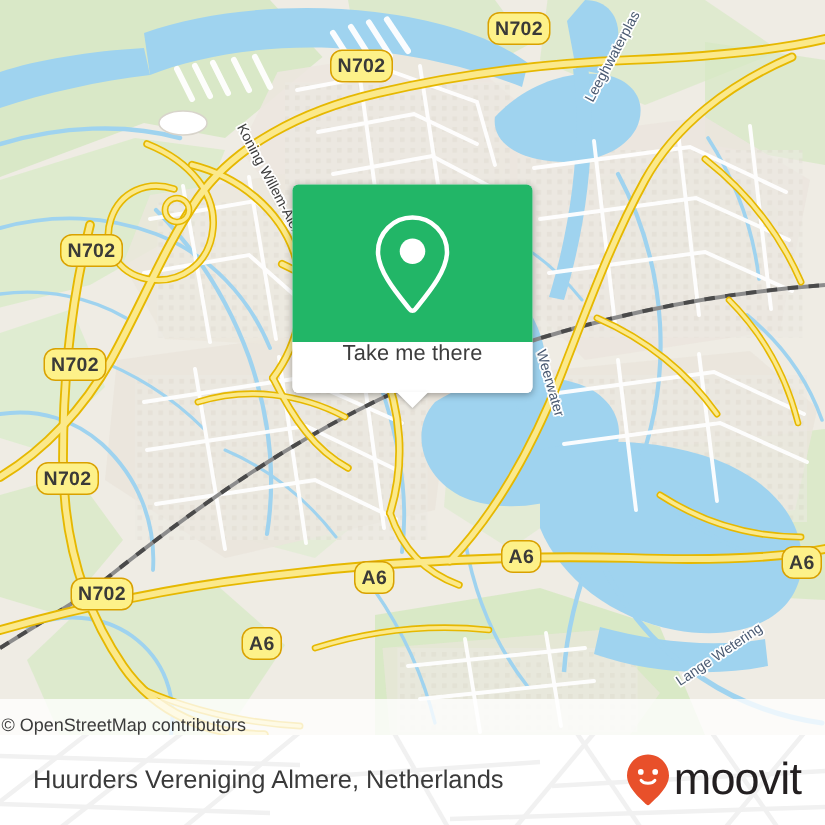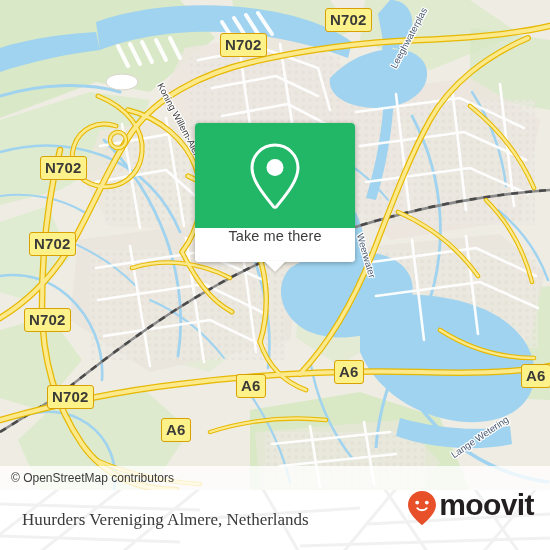--- a/index.html
+++ b/index.html
@@ -24,23 +24,23 @@
     overflow: hidden;
     background: #eceae3;
   }
   #map-canvas { position: absolute; left: 0; top: 0; }
 
   
   .shield {
     position: absolute;
     background: #fdf189;
     border: 1.3px solid #d9a100;
-    border-radius: 3px;
+    border-radius: 8px;
     color: #3a3a38;
-    font-size: 15px;
+    font-size: 13px;
     font-weight: bold;
     line-height: 1;
     padding: 3px 4px 3.5px 4px;
     letter-spacing: 0.2px;
     white-space: nowrap;
     font-family: "Liberation Sans", sans-serif;
   }
 
   
   .maplabel {
@@ -104,22 +104,22 @@
     filter: drop-shadow(0 1.5px 1.2px rgba(0,0,0,0.22));
   }
 
   
   #attribution {
     position: absolute;
     left: 0; top: 466px;
     width: 550px; height: 24px;
     background: rgba(255,255,255,0.78);
     display: flex;
-    align-items: center;
-    padding-left: 11px;
+    align-items: flex-end;
+    padding-left: 1px;
   }
   #attribution-text {
     font-size: 12px;
     color: #3b3b3b;
     font-family: "Liberation Sans", sans-serif;
   }
 
   
   #footer {
     position: absolute;
@@ -130,29 +130,29 @@
   }
   #footer-bg { position: absolute; left: 0; top: 0; opacity: 1; }
   #footer-title {
     position: absolute;
     left: 22px; top: 0;
     height: 60px;
     display: flex;
     align-items: center;
     font-size: 17px;
     color: #3a3a3a;
-    font-family: Liberation Serif, serif;
+    font-family: Liberation Sans, sans-serif;
   }
   #brand {
     position: absolute;
     right: 16px; top: 0;
     height: 60px;
     display: flex;
+    align-items: center;
     gap: 2px;
-    font-weight: bold;
   }
   #brand-wordmark {
     font-size: 30px;
     color: #231f20;
     font-family: "Liberation Sans", sans-serif;
     letter-spacing: -0.6px;
     line-height: 1;
   }
 </style>
 </head>

